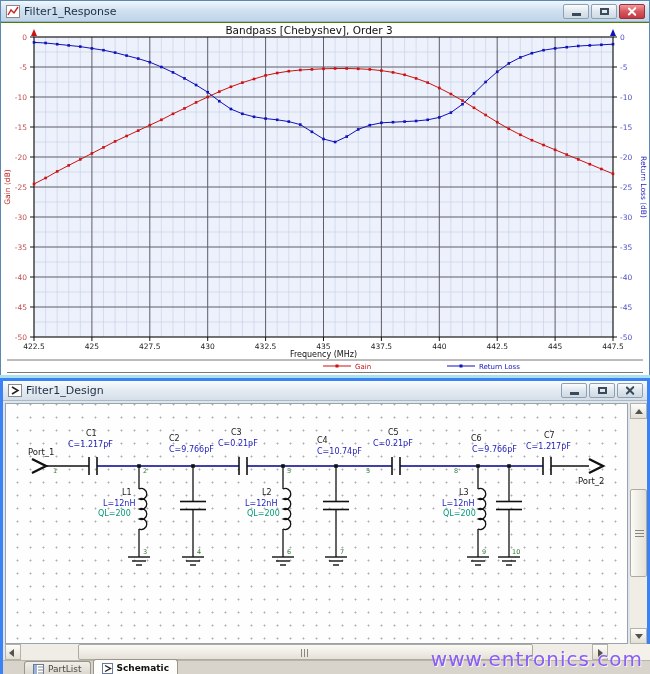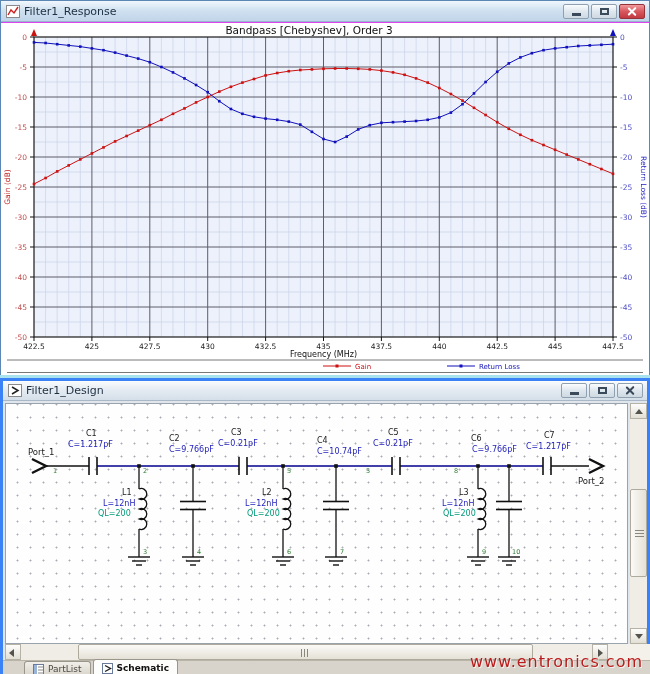--- a/index.html
+++ b/index.html
@@ -1,20 +1,20 @@
 <!DOCTYPE html>
 <html><head>
 <meta charset="utf-8">
 <style>
   html,body{margin:0;padding:0}
   body{width:650px;height:674px;position:relative;overflow:hidden;
        font-family:"DejaVu Sans","Liberation Sans",sans-serif;background:#fff}
 
   
-  .win{position:absolute;left:0;width:650px;box-sizing:border-box;background:#d946ef}
+  .win{position:absolute;left:0;width:650px;box-sizing:border-box;background:#4d7c0f}
   .w1{top:0;height:375px;border:1px solid #5b87b5}
   .gap{position:absolute;left:0;top:375px;width:650px;height:3px;background:#a9e2ef}
   .w2{top:378px;height:296px;border:3px solid #3b82f6;background:#dfe6ee}
 
   .tb{height:21px;display:flex;align-items:center;padding:0 4px;box-sizing:border-box;
       background:linear-gradient(#f1f7fd,#cfe0f0 48%,#c1d5e9);border-bottom:1px solid #9ab4cd}
   .tb2{height:20px;background:linear-gradient(#fafcfe,#e4ebf2 48%,#d5dfe9);border-bottom:1px solid #aab8c6}
   .ttext{font-size:11px;color:#1d2f42;margin-left:4px;flex:1;white-space:nowrap}
   .wicon{width:15px;height:14px;display:flex;align-items:center;justify-content:center}
   .btns{display:flex;gap:2px}
@@ -64,21 +64,21 @@
   .corner{position:absolute;left:605px;top:263px;width:43px;height:16px;background:#f3f1ea}
 
   
   .tabbar{position:absolute;left:0;top:279px;width:648px;height:16px;background:#d8d4cb;
           border-top:1px solid #b8b4a8;display:flex;align-items:flex-end;padding-left:21px;box-sizing:border-box}
   .tab{height:14px;display:flex;align-items:center;gap:4px;padding:0 8px;font-size:9px;color:#4a4a44;
        background:linear-gradient(#f1efe9,#d8d4cb);border:1px solid #9a968c;border-bottom:none;
        border-radius:3px 3px 0 0;margin-right:2px;white-space:nowrap}
   .tab.active{background:#fdfdfb;font-weight:bold;color:#111;height:16px}
 
-  .watermark{position:absolute;right:7px;bottom:3px;font-size:16px;letter-spacing:1px;color:#b91c1c;
+  .watermark{position:absolute;right:7px;bottom:3px;font-size:20px;letter-spacing:1px;color:#8b5cf6;
              text-shadow:1px 1px 0 rgba(255,255,255,.75);z-index:20}
 </style>
 </head>
 <body>
 
 <div class="win w1">
   <div class="tb">
     <span class="wicon">
       <svg width="14" height="13">
           <rect x="0.5" y="0.5" width="13" height="12" fill="#fff" stroke="#8a8a8a"></rect>

